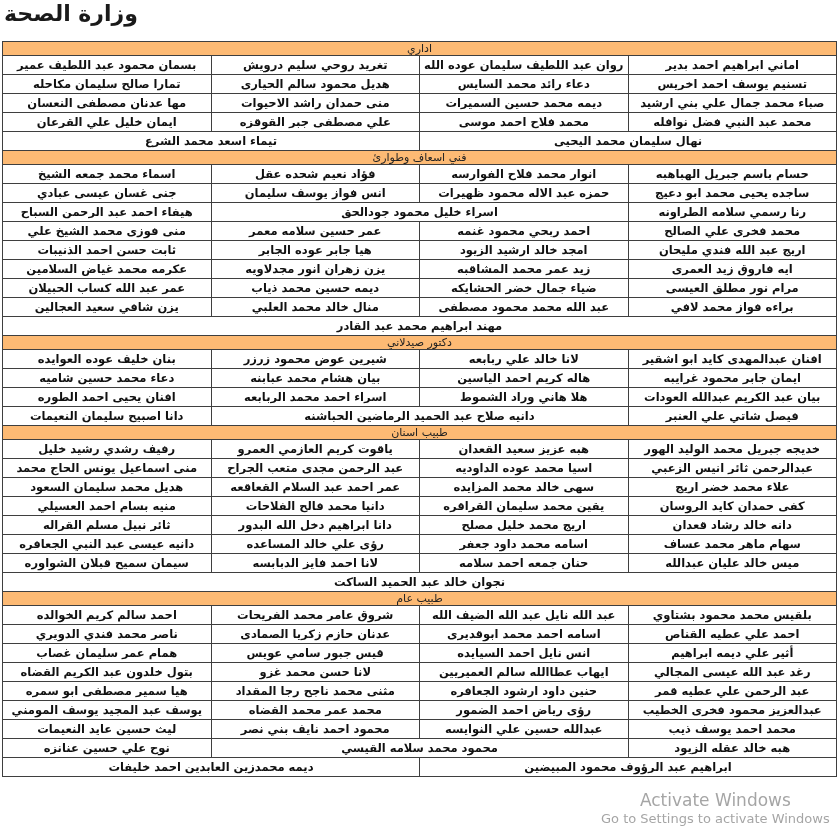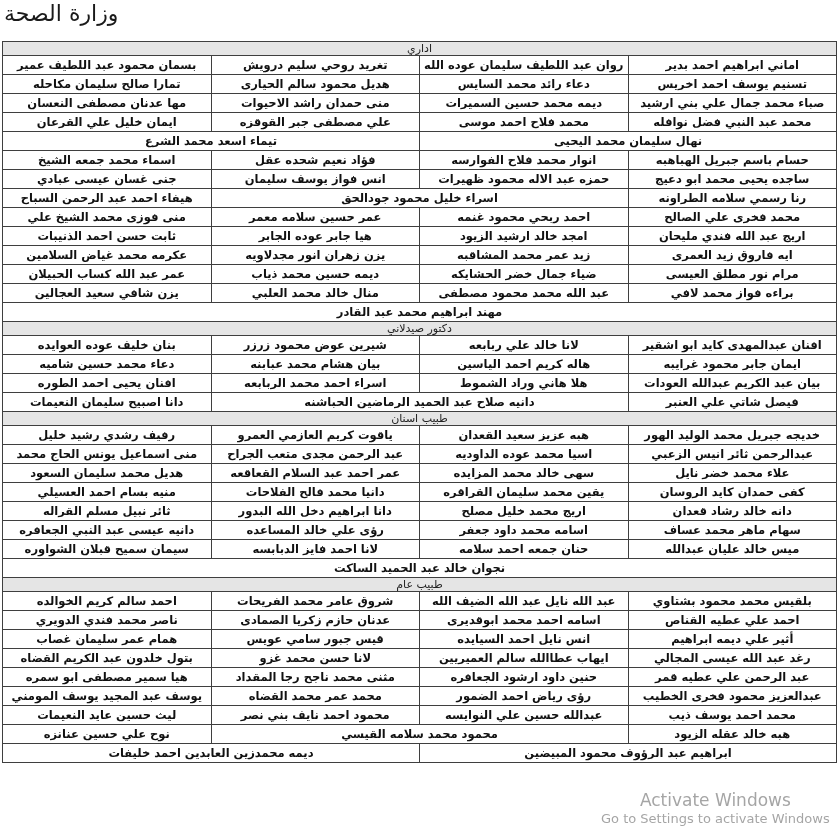--- a/index.html
+++ b/index.html
@@ -3,40 +3,40 @@
 <meta charset="utf-8">
 <style>
   html,body{margin:0;padding:0;}
   body{
     width:839px;height:836px;position:relative;overflow:hidden;
     background:#ffffff;
     font-family:"DejaVu Sans","Liberation Sans",sans-serif;
   }
   .page-title{
     position:absolute;top:1px;left:4px;
-    font-size:22px;font-weight:400;color:#1a1a1a;
+    font-size:22px;font-weight:700;color:#1a1a1a;
     letter-spacing:-1px;
     direction:rtl;
   }
   table.roster{
     position:absolute;top:41px;left:2px;width:835px;
     border-collapse:collapse;table-layout:fixed;
     direction:rtl;
   }
   table.roster col{width:25%;}
   table.roster td{
     border:1px solid #3f3f3f;
     height:18px;
     padding:0 3px;
     text-align:center;vertical-align:middle;
     font-size:11.5px;font-weight:bold;color:#111;
     white-space:nowrap;overflow:hidden;
   }
   table.roster td.section-header{
-    background:#e5e5e5;
+    background:#fdba74;
     height:13px;
     font-weight:normal;
     font-size:11px;color:#222;
   }
   .watermark{
     position:absolute;top:790px;left:601px;
     color:#8f8f8f;opacity:.8;
     pointer-events:none;white-space:nowrap;
     text-align:center;direction:ltr;
     line-height:1.25;
@@ -82,20 +82,23 @@
         <td>محمد عبد النبي فضل نوافله</td>
         <td>محمد فلاح احمد موسى</td>
         <td>علي مصطفى جبر القوقزه</td>
         <td>ايمان خليل علي القرعان</td>
       </tr>
       <tr>
         <td colspan="2">نهال سليمان محمد اليحيى</td>
         <td colspan="2">تيماء اسعد محمد الشرع</td>
       </tr>
       <tr>
+        <td colspan="4" class="section-header">فني اسعاف وطوارئ</td>
+      </tr>
+      <tr>
         <td>حسام باسم جبريل الهباهبه</td>
         <td>انوار محمد فلاح الفوارسه</td>
         <td>فؤاد نعيم شحده عقل</td>
         <td>اسماء محمد جمعه الشيخ</td>
       </tr>
       <tr>
         <td>ساجده يحيى محمد ابو دعيج</td>
         <td>حمزه عبد الاله محمود ظهيرات</td>
         <td>انس فواز يوسف سليمان</td>
         <td>جنى غسان عيسى عبادي</td>
@@ -173,21 +176,21 @@
         <td>ياقوت كريم العازمي العمرو</td>
         <td>رفيف رشدي رشيد خليل</td>
       </tr>
       <tr>
         <td>عبدالرحمن ثائر انيس الزعبي</td>
         <td>اسيا محمد عوده الداوديه</td>
         <td>عبد الرحمن مجدى متعب الجراح</td>
         <td>منى اسماعيل يونس الحاج محمد</td>
       </tr>
       <tr>
-        <td>علاء محمد خضر نايل</td>
+        <td>علاء محمد خضر اريج</td>
         <td>سهى خالد محمد المزايده</td>
         <td>عمر احمد عبد السلام القعاقعه</td>
         <td>هديل محمد سليمان السعود</td>
       </tr>
       <tr>
         <td>كفى حمدان كايد الروسان</td>
         <td>يقين محمد سليمان القراقره</td>
         <td>دانيا محمد فالح الفلاحات</td>
         <td>منيه بسام احمد العسيلي</td>
       </tr>

